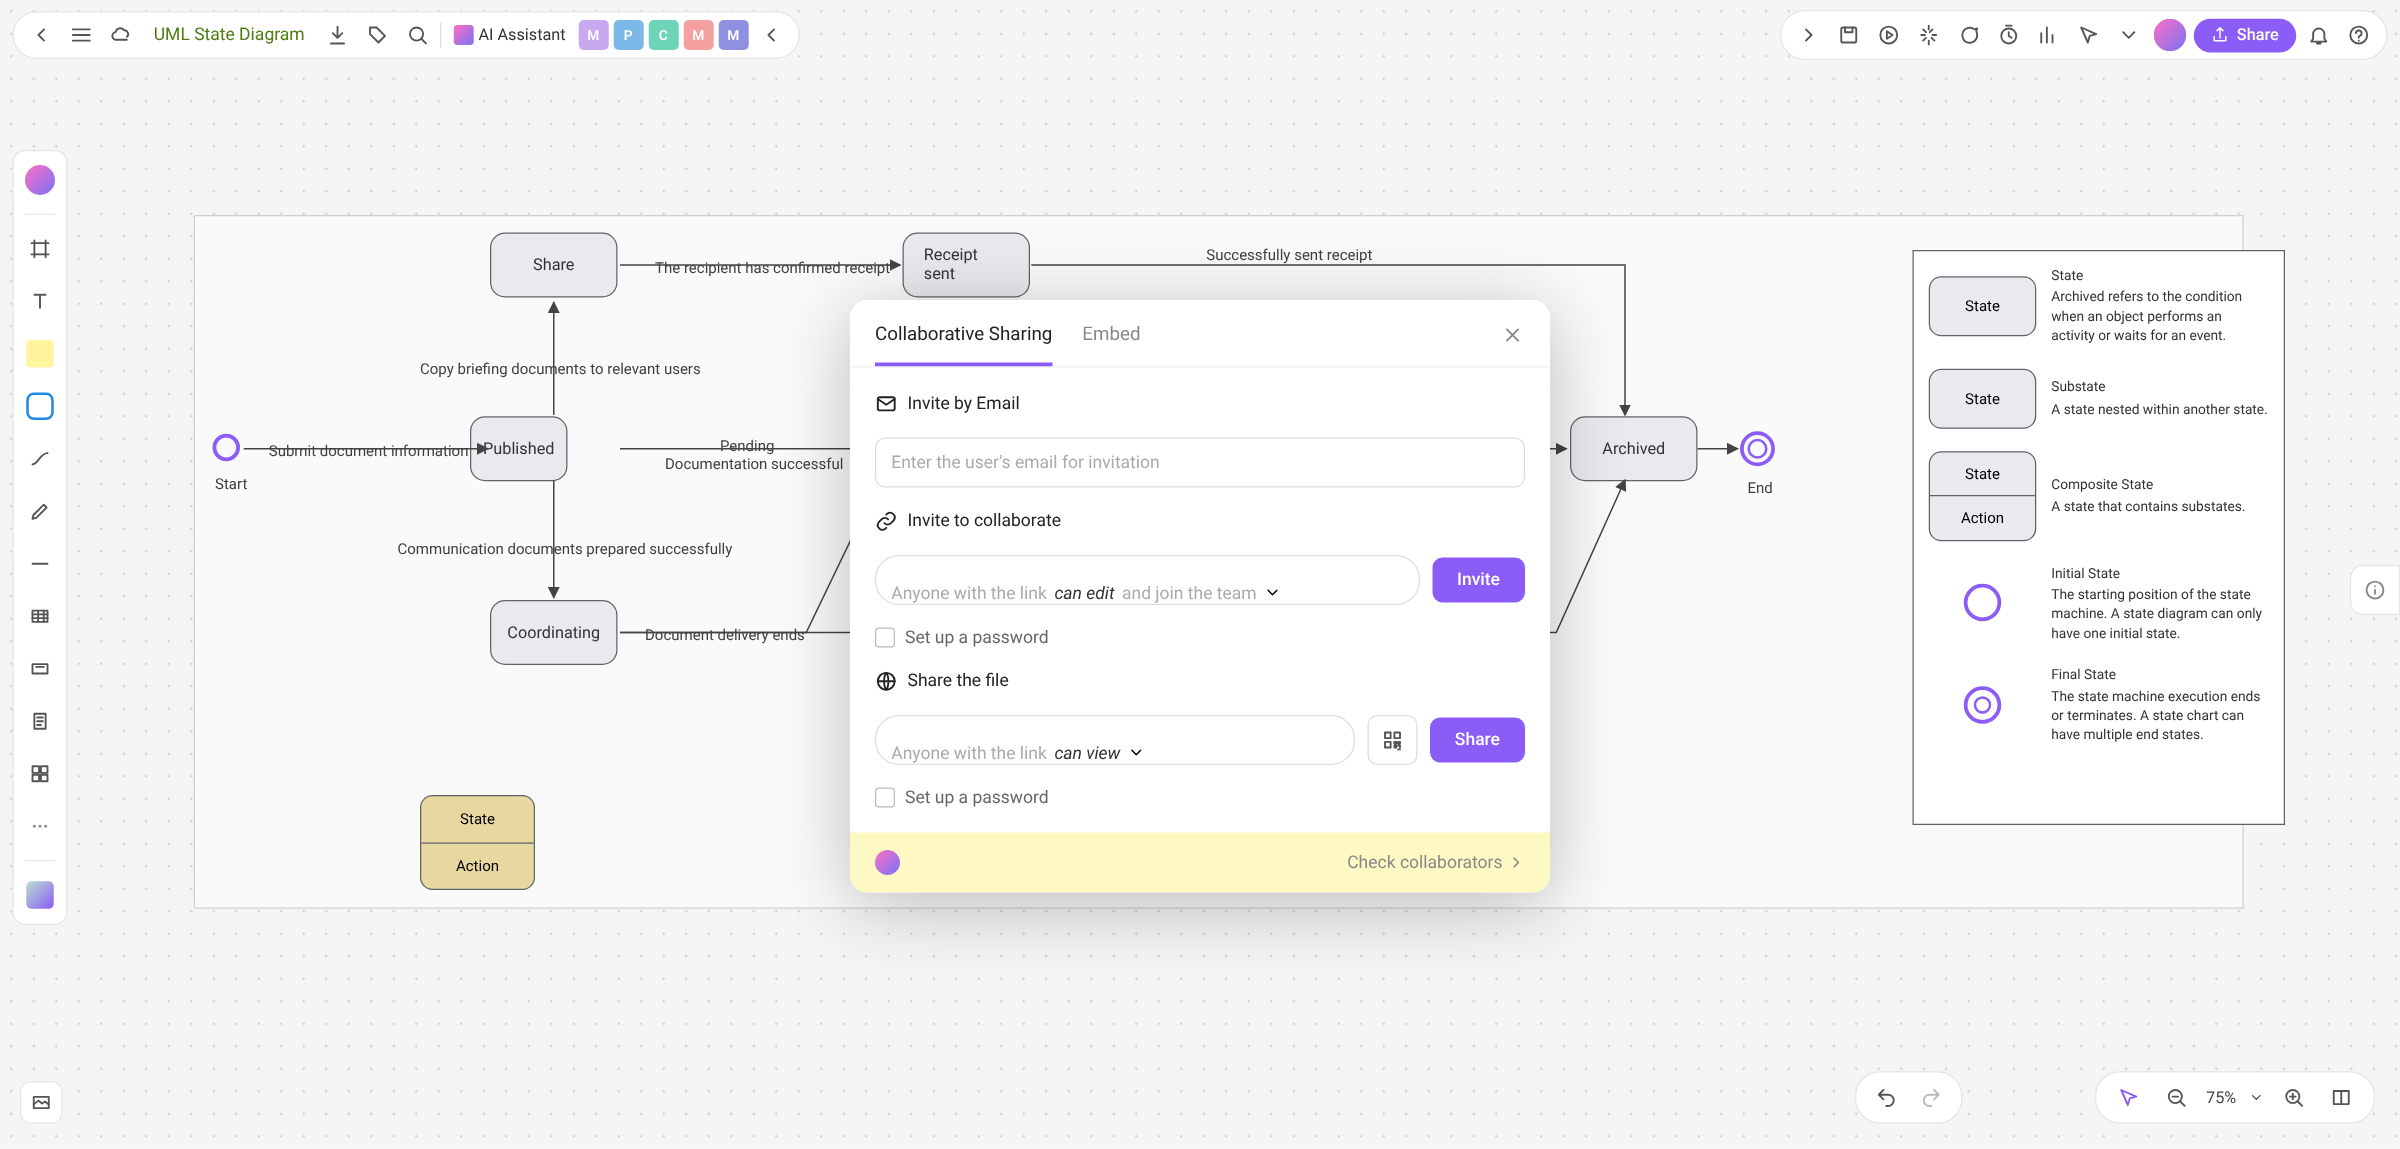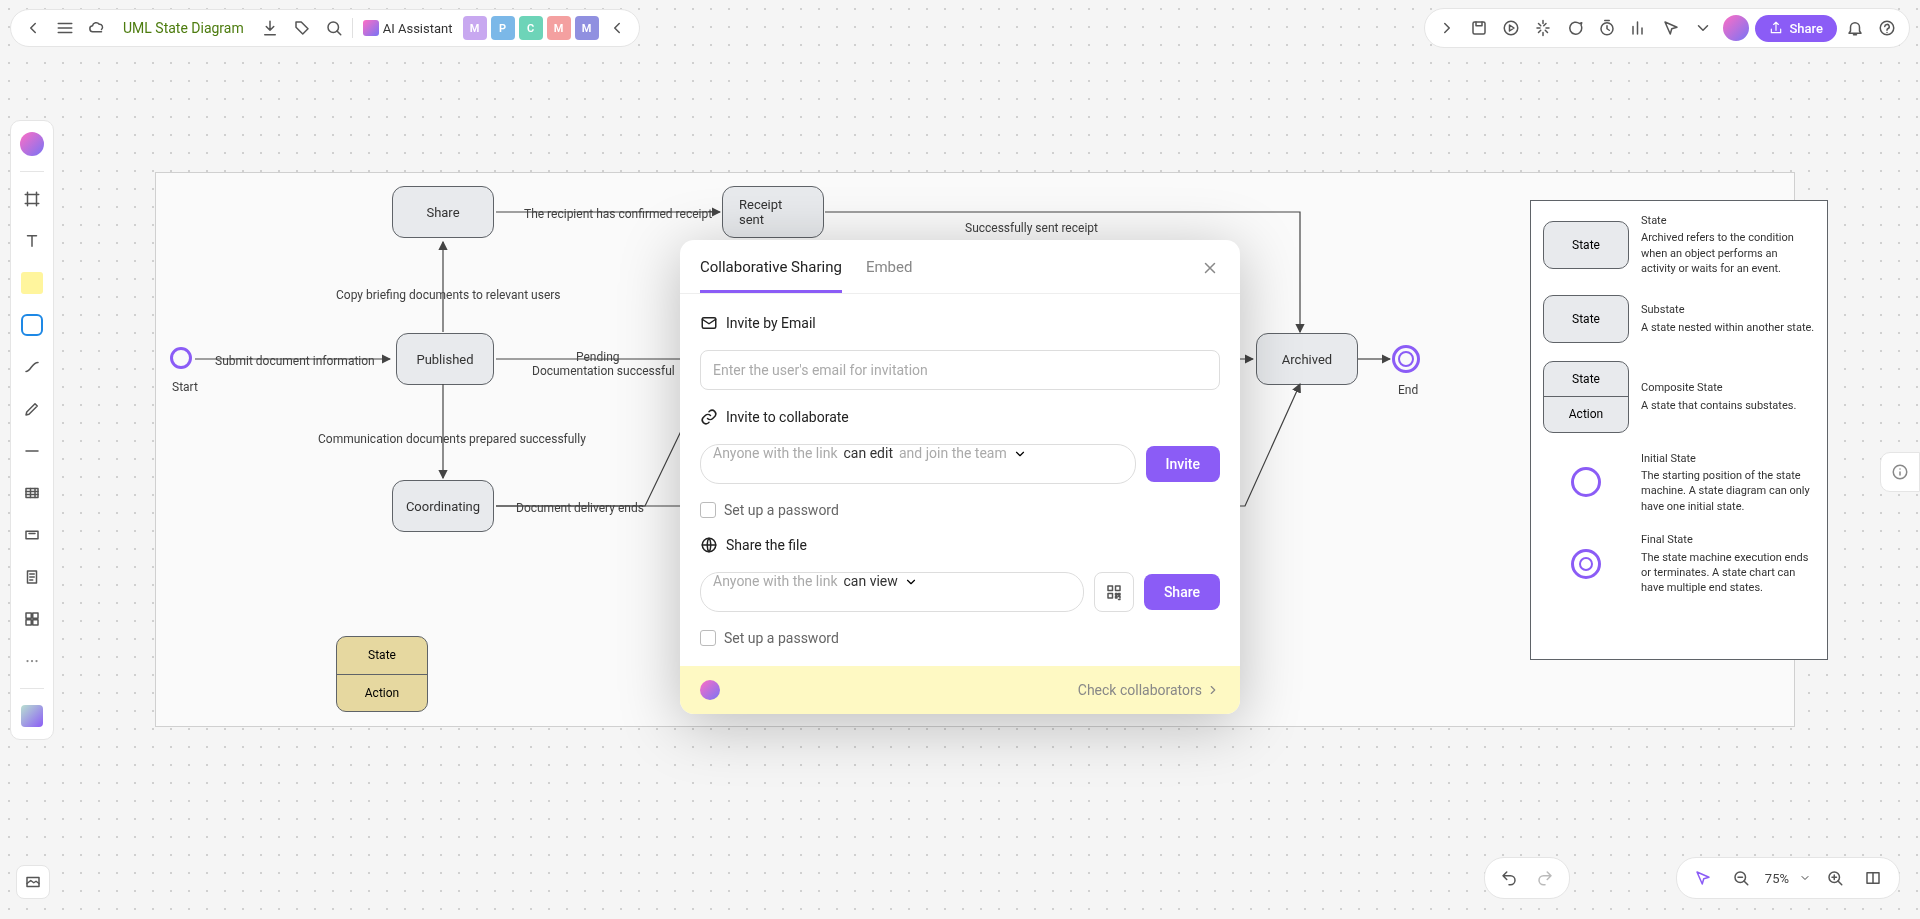--- a/index.html
+++ b/index.html
@@ -68,23 +68,23 @@
 .modal { position: absolute; left: 680px; top: 240px; width: 560px; background: #fff; border-radius: 14px; box-shadow: 0 10px 60px rgba(0,0,0,.25); overflow: hidden; }
 .modal-tabs { display: flex; align-items: flex-start; padding: 18px 20px 0; gap: 24px; border-bottom: 1px solid #eee; position: relative; }
 .tab { font-size: 15px; color: #888; padding-bottom: 14px; cursor: pointer; }
 .tab.active { color: #222; border-bottom: 3px solid #8b5cf6; }
 .close-x { position: absolute; right: 18px; top: 16px; width: 24px; height: 24px; color: #888; cursor: pointer; display: flex; align-items: center; justify-content: center; }
 .modal-body { padding: 20px; display: flex; flex-direction: column; gap: 18px; }
 .sect-label { display: flex; align-items: center; gap: 8px; font-size: 14px; color: #222; }
 .email-input { width: 100%; height: 40px; border: 1px solid #ddd; border-radius: 8px; padding: 0 12px; font-size: 14px; color: #333; }
 .email-input::placeholder { color: #aaa; }
 .row { display: flex; gap: 10px; align-items: center; }
-.pill-select { flex: 1; height: 40px; border: 1px solid #ddd; border-radius: 19px; display: flex; align-items: flex-start; padding: 0 12px; font-size: 14px; gap: 6px; }
+.pill-select { flex: 1; height: 40px; border: 1px solid #ddd; border-radius: 19px; display: flex; align-items: flex-end; padding: 0 12px; font-size: 14px; gap: 6px; }
 .ps-light { color: #aaa; }
-.ps-dark { color: #333; }
+.ps-dark { color: #333; font-style: italic; }
 .btn-primary { background: #8b5cf6; color: #fff; border-radius: 8px; padding: 10px 20px; font-size: 14px; font-weight: 500; cursor: pointer; }
 .chk { display: flex; align-items: center; gap: 8px; font-size: 14px; color: #666; cursor: pointer; }
 .chk-box { width: 16px; height: 16px; border: 1.5px solid #bbb; border-radius: 3px; }
 .qr-btn { width: 40px; height: 40px; border: 1px solid #ddd; border-radius: 8px; display: flex; align-items: center; justify-content: center; color: #555; cursor: pointer; }
 .modal-footer { background: #fef9c3; padding: 14px 20px; display: flex; align-items: center; justify-content: space-between; font-size: 14px; }
 .footer-logo { width: 20px; height: 20px; border-radius: 50%; background: linear-gradient(135deg,#ff6ec4,#7873f5); }
 .footer-link { color: #888; cursor: pointer; display: flex; align-items: center; gap: 4px; }
 
 svg { width: 18px; height: 18px; }
 .ico { stroke: currentColor; fill: none; stroke-width: 2; stroke-linecap: round; stroke-linejoin: round; }
@@ -290,30 +290,30 @@
     </div>
 </div>
 
 <div class="canvas-frame"></div>
 
 <div class="initial-circle" style="left:170px;top:347px"></div>
 <div class="lbl" style="left:172px;top:380px">Start</div>
 
 <div class="node" style="left:392px;top:186px;width:102px;height:52px">Share</div>
 <div class="node" style="left:722px;top:186px;width:102px;height:52px">Receipt sent</div>
-<div class="node" style="left:396px;top:333px;width:98px;height:52px">Published</div>
+<div class="node" style="left:376px;top:333px;width:78px;height:52px">Published</div>
 <div class="node" style="left:1256px;top:333px;width:102px;height:52px">Archived</div>
 <div class="node" style="left:392px;top:480px;width:102px;height:52px">Coordinating</div>
 
 <div class="final-circle" style="left:1392px;top:345px"></div>
 <div class="lbl" style="left:1398px;top:383px">End</div>
 
 <div class="lbl" style="left:336px;top:288px">Copy briefing documents to relevant users</div>
 <div class="lbl" style="left:524px;top:207px">The recipient has confirmed receipt</div>
-<div class="lbl" style="left:965px;top:221px">Successfully sent receipt</div>
+<div class="lbl" style="left:965px;top:197px">Successfully sent receipt</div>
 <div class="lbl" style="left:215px;top:354px">Submit document information</div>
 <div class="lbl" style="left:576px;top:350px">Pending</div>
 <div class="lbl" style="left:532px;top:364px">Documentation successful</div>
 <div class="lbl" style="left:318px;top:432px">Communication documents prepared successfully</div>
 <div class="lbl" style="left:516px;top:501px">Document delivery ends</div>
 
 <svg style="position:absolute;left:155px;top:172px;width:1640px;height:555px;pointer-events:none">
   <defs>
       <marker id="arr" markerWidth="8" markerHeight="8" refX="7" refY="4" orient="auto">
         <path d="M0 0L8 4L0 8z" fill="#444"></path>

